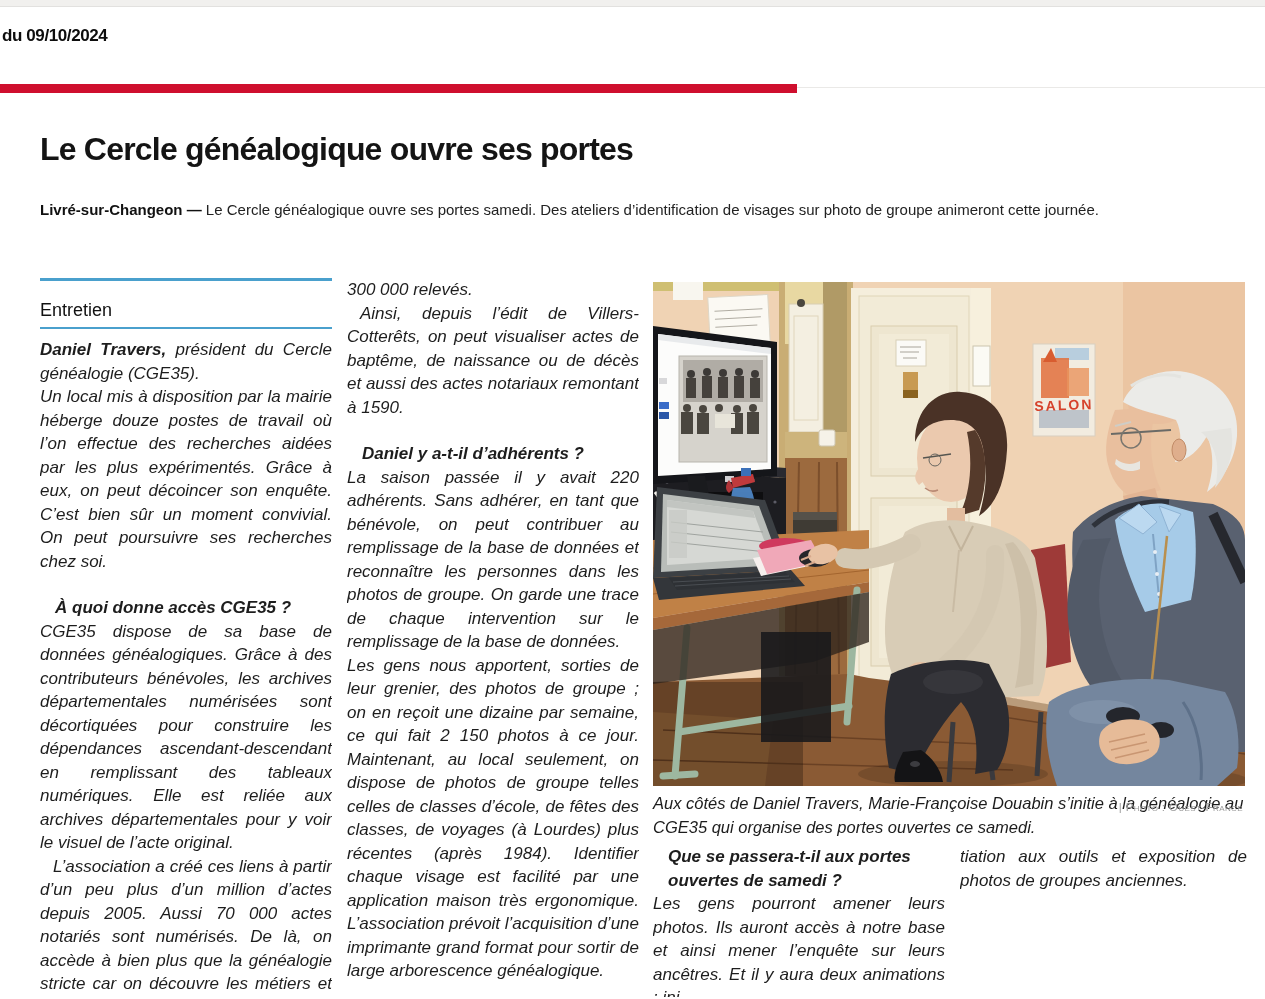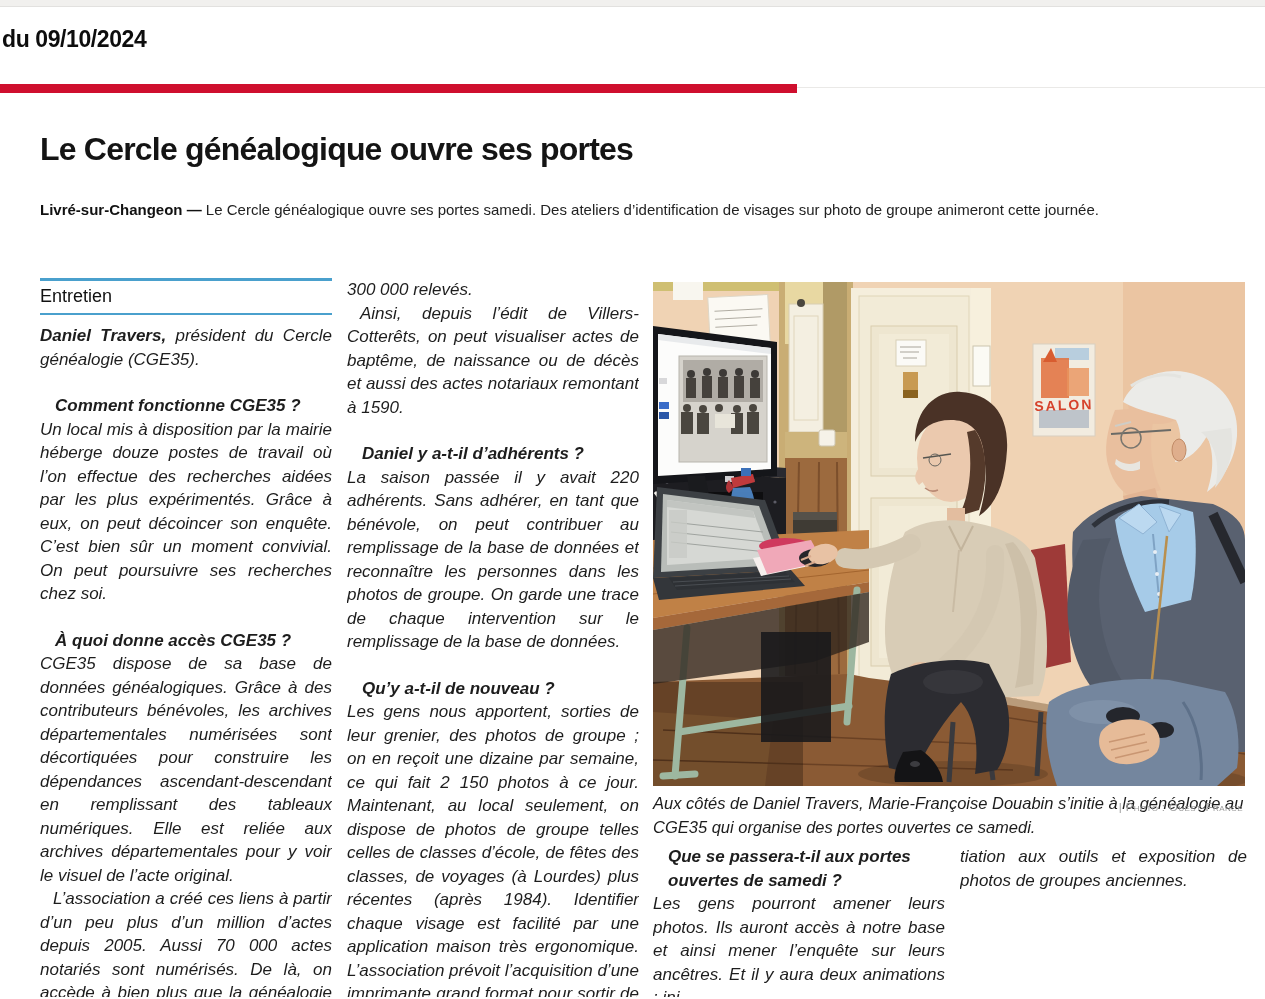--- a/index.html
+++ b/index.html
@@ -3,42 +3,42 @@
 <meta charset="utf-8">
 <style>
   * { margin:0; padding:0; box-sizing:border-box; }
   html,body { background:#ffffff; }
   body {
     width:1265px; height:999px; position:relative; overflow:hidden;
     font-family:"Liberation Sans", sans-serif; color:#1d1d1d;
   }
   .top-strip { position:absolute; left:0; top:0; width:1265px; height:7px;
     background:#f1f0ee; border-bottom:1px solid #e2e1df; }
-  .date-line { position:absolute; left:2px; top:26px; font-size:23px; font-weight:bold;
+  .date-line { position:absolute; left:2px; top:26px; font-size:17px; font-weight:bold;
     color:#0d0d0d; letter-spacing:-0.4px; }
   .rule-gray { position:absolute; left:0; top:87px; width:1265px; height:1px; background:#eae9e7; }
   .red-bar  { position:absolute; left:0; top:84px; width:797px; height:9px; background:#cf0f2e; }
 
   .headline { position:absolute; left:40px; top:131px; width:1210px;
     font-size:32px; font-weight:bold; color:#141414; letter-spacing:-0.8px; }
   .lead { position:absolute; left:40px; top:196px; width:1098px;
     font-size:15px; line-height:28.5px; color:#222; }
   .lead b { color:#111; }
 
   .col { position:absolute; top:278px; width:292px; height:719px; overflow:hidden;
     font-size:17px; line-height:23.5px; text-align:justify; }
   .col1 { left:40px; }
   .col2 { left:347px; }
   .colB { position:absolute; top:845px; width:292px; height:152px; overflow:hidden;
     font-size:17px; line-height:23.5px; text-align:justify; }
   .col3 { left:653px; }
   .col4 { left:960px; width:287px; }
 
   .kicker { border-top:3px solid #4aa0cd; border-bottom:2px solid #4aa0cd;
-    padding:5px 0 7px 0; font-size:18px; line-height:20px; text-align:left;
+    padding:19px 0 7px 0; font-size:18px; line-height:20px; text-align:left;
     color:#111; margin-bottom:9px; }
   .p { margin:0;font-style:italic; }
   .indent { text-indent:13px; }
   .qhead { font-weight:bold; padding-left:15px; margin-top:23px; text-align:left; }
   .qhead.first { margin-top:0; }
   .event { margin-top:23px; }
 
   .photo-wrap { position:absolute; left:653px; top:282px; width:592px; height:504px; }
   .photo-wrap svg { display:block; }
 
@@ -55,33 +55,31 @@
 <div class="rule-gray"></div>
 <div class="red-bar"></div>
 
 <h1 class="headline">Le Cercle généalogique ouvre ses portes</h1>
 
 <p class="lead"><b>Livré-sur-Changeon —</b><span> Le Cercle généalogique ouvre ses portes samedi. Des ateliers d’identification de visages sur photo de groupe animeront cette journée.</span></p>
 
 <div class="col col1">
   <div class="kicker">Entretien</div>
   <p class="p"><b>Daniel Travers,</b><span> président du Cercle généalogie (CGE35).</span></p>
-  <p class="p qhead">Comment fonctionne CGE35 ?</p>
   <p class="p">Un local mis à disposition par la mairie héberge douze postes de travail où l’on effectue des recherches aidées par les plus expérimentés. Grâce à eux, on peut décoincer son enquête. C’est bien sûr un moment convivial. On peut poursuivre ses recherches chez soi.</p>
   <p class="p qhead">À quoi donne accès CGE35 ?</p>
   <p class="p">CGE35 dispose de sa base de données généalogiques. Grâce à des contributeurs bénévoles, les archives départementales numérisées sont décortiquées pour construire les dépendances ascendant-descendant en remplissant des tableaux numériques. Elle est reliée aux archives départementales pour y voir le visuel de l’acte original.</p>
   <p class="p indent">L’association a créé ces liens à partir d’un peu plus d’un million d’actes depuis 2005. Aussi 70 000 actes notariés sont numérisés. De là, on accède à bien plus que la généalogie stricte car on découvre les métiers et l’environnement social des ancêtres. Philippe Hervagot, à lui seul, a fait</p>
 </div>
 
 <div class="col col2">
   <p class="p">300 000 relevés.</p>
   <p class="p indent">Ainsi, depuis l’édit de Villers-Cotterêts, on peut visualiser actes de baptême, de naissance ou de décès et aussi des actes notariaux remontant à 1590.</p>
   <p class="p qhead">Daniel y a-t-il d’adhérents ?</p>
   <p class="p">La saison passée il y avait 220 adhérents. Sans adhérer, en tant que bénévole, on peut contribuer au remplissage de la base de données et reconnaître les personnes dans les photos de groupe. On garde une trace de chaque intervention sur le remplissage de la base de données.</p>
-  <p class="p qhead">Qu’y a-t-il de nouveau ?</p>
   <p class="p">Les gens nous apportent, sorties de leur grenier, des photos de groupe ; on en reçoit une dizaine par semaine, ce qui fait 2 150 photos à ce jour. Maintenant, au local seulement, on dispose de photos de groupe telles celles de classes d’école, de fêtes des classes, de voyages (à Lourdes) plus récentes (après 1984). Identifier chaque visage est facilité par une application maison très ergonomique. L’association prévoit l’acquisition d’une imprimante grand format pour sortir de large arborescence généalogique.</p>
 </div>
 
 <div class="photo-wrap">
 <svg width="592" height="504" viewBox="0 0 592 504" xmlns="http://www.w3.org/2000/svg">
 
   <g>
     <rect x="0" y="0" width="592" height="504" fill="#f0d3b4"></rect>
     <rect x="470" y="0" width="122" height="470" fill="#e4b38c" opacity="0.45"></rect>
     <rect x="0" y="0" width="130" height="9" fill="#cfbf72"></rect>

